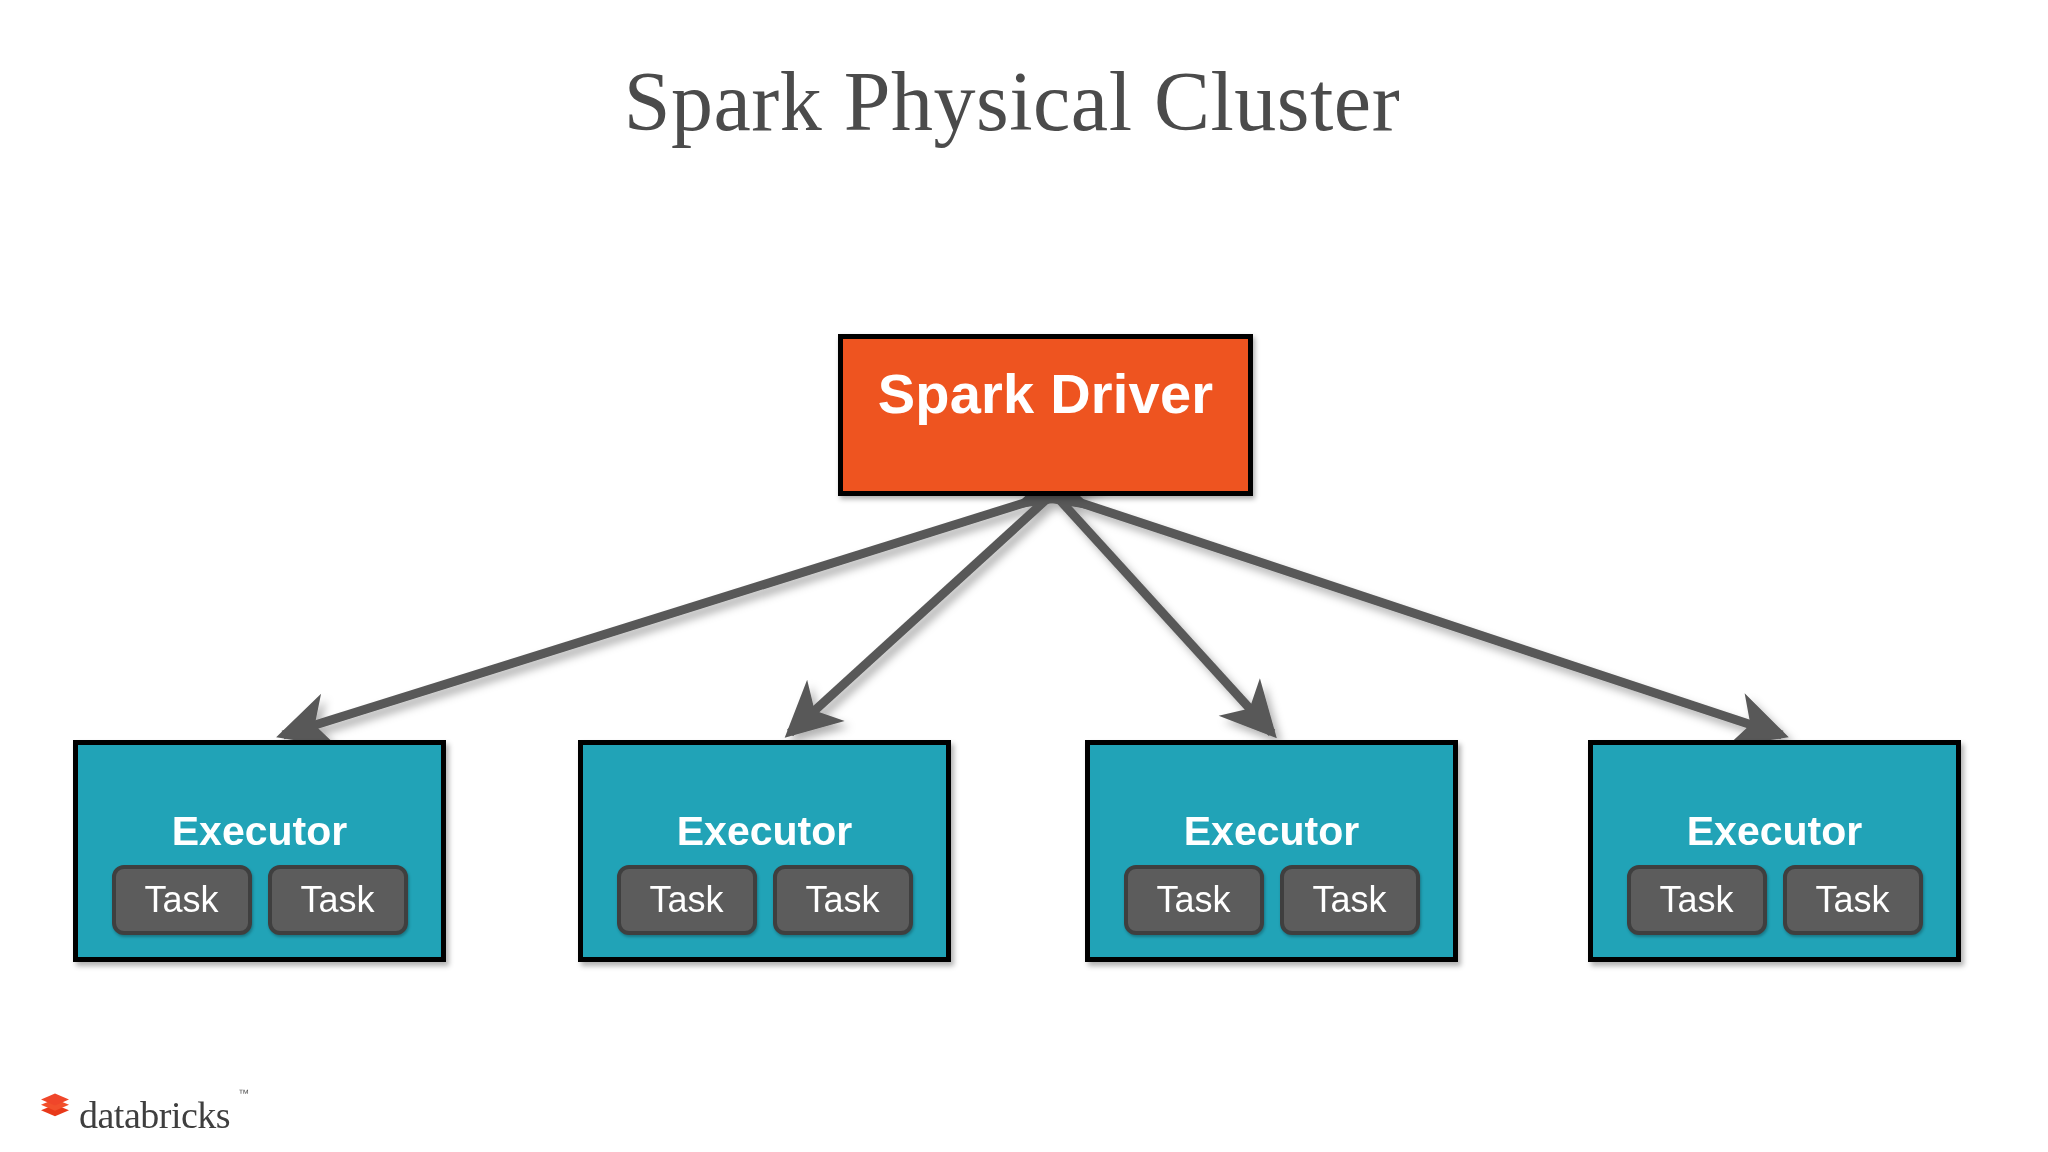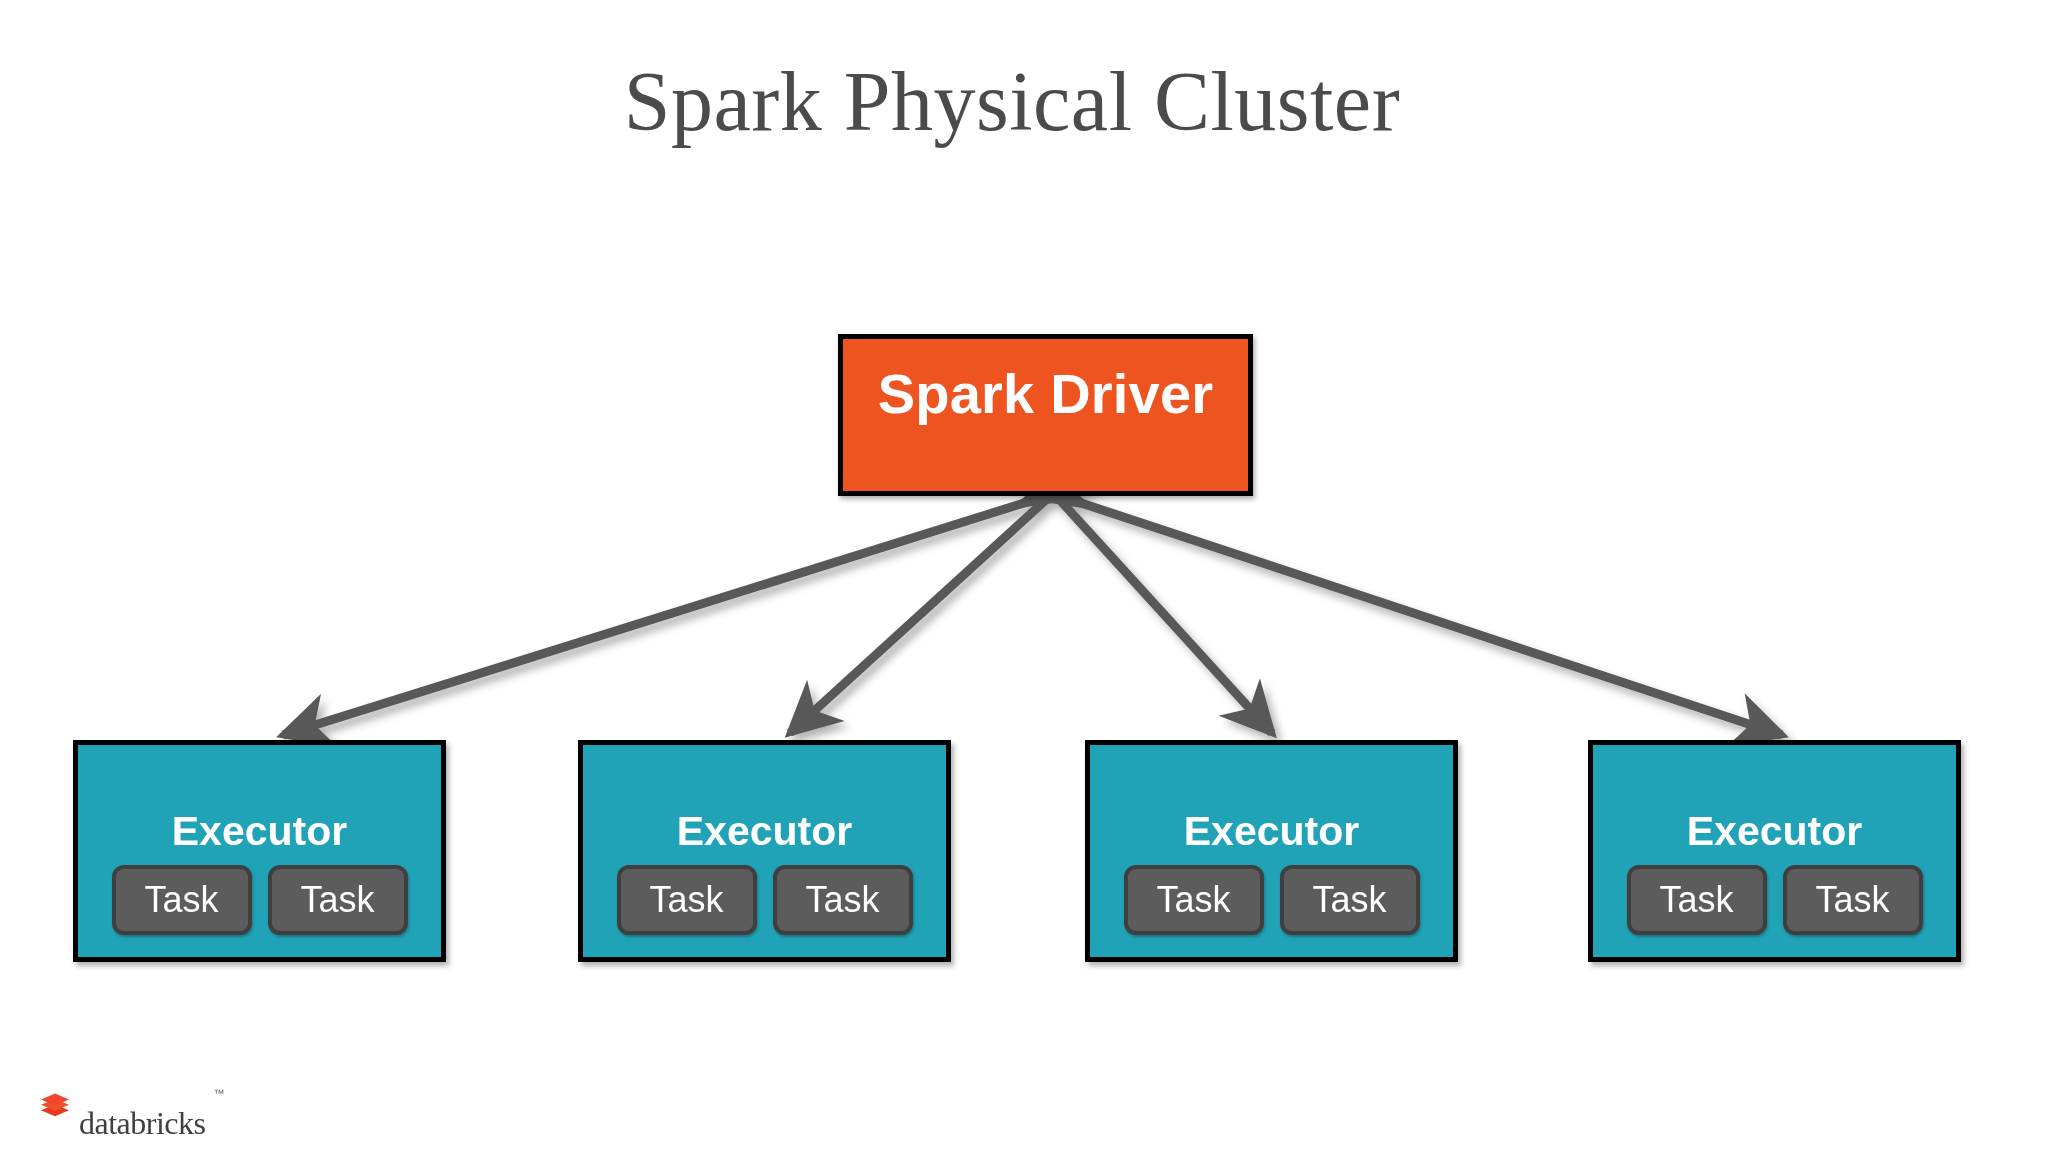--- a/index.html
+++ b/index.html
@@ -135,26 +135,26 @@
     height: 46px;
   }
   .logo-mark {
     width: 34px;
     height: 34px;
     position: relative;
     flex: none;
   }
   .logo-word {
     font-family: "Liberation Serif", "DejaVu Serif", serif;
-    font-size: 32px;
+    font-size: 38px;
     color: #3f3f3f;
     letter-spacing: -0.5px;
     line-height: 1;
     position: relative;
-    top: 16px;
+    top: 8px;
   }
   .logo-tm {
     font-family: "Liberation Sans", sans-serif;
     font-size: 11px;
     color: #555555;
     position: relative;
     top: -14px;
     left: 1px;
   }
 </style>

